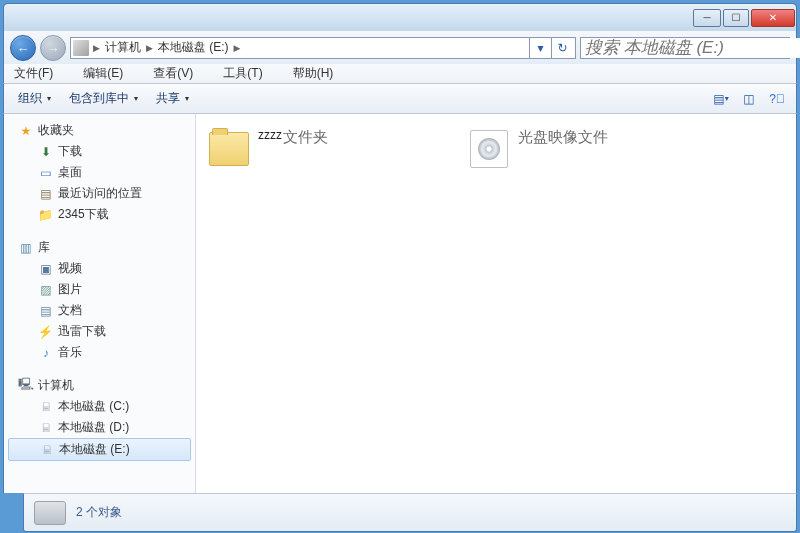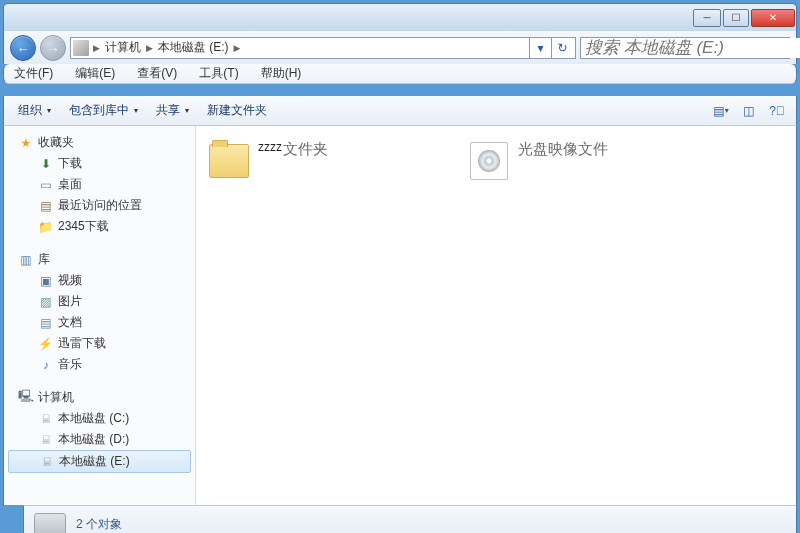--- a/index.html
+++ b/index.html
@@ -19,25 +19,25 @@
 .breadcrumb { flex:1; height:22px; background:#fff; border:1px solid #8a9ab0; display:flex; align-items:center; padding:0 2px; }
 .bc-icon { width:16px; height:16px; background:linear-gradient(135deg,#e0e0e0,#a0a0a0); border-radius:1px; margin-right:2px;}
 .bc-item { padding:0 3px; color:#333; }
 .bc-sep { color:#666; padding:0 2px; font-size:9px;}
 .bc-refresh { width:22px; height:22px; border-left:1px solid #8a9ab0; display:flex; align-items:center; justify-content:center; color:#2a5aa8;}
 .searchbox { width:210px; height:22px; background:#fff; border:1px solid #8a9ab0; display:flex; align-items:center; padding:0 4px; }
 .searchbox input { border:none; outline:none; flex:1; color:#888; font-style:italic; font-size:17px;}
 .search-icon { color:#2a5aa8; font-size:12px;}
 
 
-.menubar { height:20px; background:linear-gradient(to bottom,#f8fafc,#eef2f8); border-left:1px solid #4a7ab0; border-right:1px solid #4a7ab0; border-bottom:1px solid #c0c8d4; display:flex; align-items:center; padding:0 4px; gap:10px;border-radius:6px;}
+.menubar { height:20px; background:linear-gradient(to bottom,#f8fafc,#eef2f8); border-left:1px solid #4a7ab0; border-right:1px solid #4a7ab0; border-bottom:1px solid #c0c8d4; display:flex; align-items:center; padding:0 4px; gap:18px;}
 .menu-item { padding:2px 6px; color:#333; }
 
 
-.toolbar { height:30px; background:linear-gradient(to bottom,#f9fbfd,#e8eef6); border-left:1px solid #4a7ab0; border-right:1px solid #4a7ab0; border-bottom:1px solid #c0c8d4; display:flex; align-items:center; padding:0 8px; gap:6px;margin-top:12px;}
+.toolbar { height:30px; background:linear-gradient(to bottom,#f9fbfd,#e8eef6); border-left:1px solid #4a7ab0; border-right:1px solid #4a7ab0; border-bottom:1px solid #c0c8d4; display:flex; align-items:center; padding:0 8px; gap:6px;}
 .tb-item { padding:4px 6px; color:#1a3a6a; display:flex; align-items:center; gap:3px;}
 .tb-drop::after { content:"▾"; font-size:8px; color:#333; margin-left:2px;}
 .tb-spacer { flex:1; }
 .tb-iconbtn { width:22px; height:22px; display:flex; align-items:center; justify-content:center; color:#2a5aa8; }
 
 
 .mainarea { display:flex; height:379px; background:#fff; border-left:1px solid #4a7ab0; border-right:1px solid #4a7ab0; }
 .sidebar { width:192px; border-right:1px solid #d8dce4; overflow-y:auto; padding:6px 0; background:#fafbfd;}
 .tree-group { margin-bottom:12px; }
 .tree-head { display:flex; align-items:center; gap:4px; padding:2px 6px 2px 14px; color:#333;}
@@ -110,21 +110,20 @@
   <span class="menu-item">编辑(E)</span>
   <span class="menu-item">查看(V)</span>
   <span class="menu-item">工具(T)</span>
   <span class="menu-item">帮助(H)</span>
 </div>
 
 <div class="toolbar">
   <span class="tb-item tb-drop">组织</span>
   <span class="tb-item tb-drop">包含到库中</span>
   <span class="tb-item tb-drop">共享</span>
-  <span class="tb-item">新建文件夹</span>
   <span class="tb-spacer"></span>
   <span class="tb-iconbtn">▤<span style="font-size:8px">▾</span></span>
   <span class="tb-iconbtn">◫</span>
   <span class="tb-iconbtn" style="color:#2a6ad0">?⃝</span>
 </div>
 
 <div class="mainarea">
   <div class="sidebar">
 
     <div class="tree-group">

